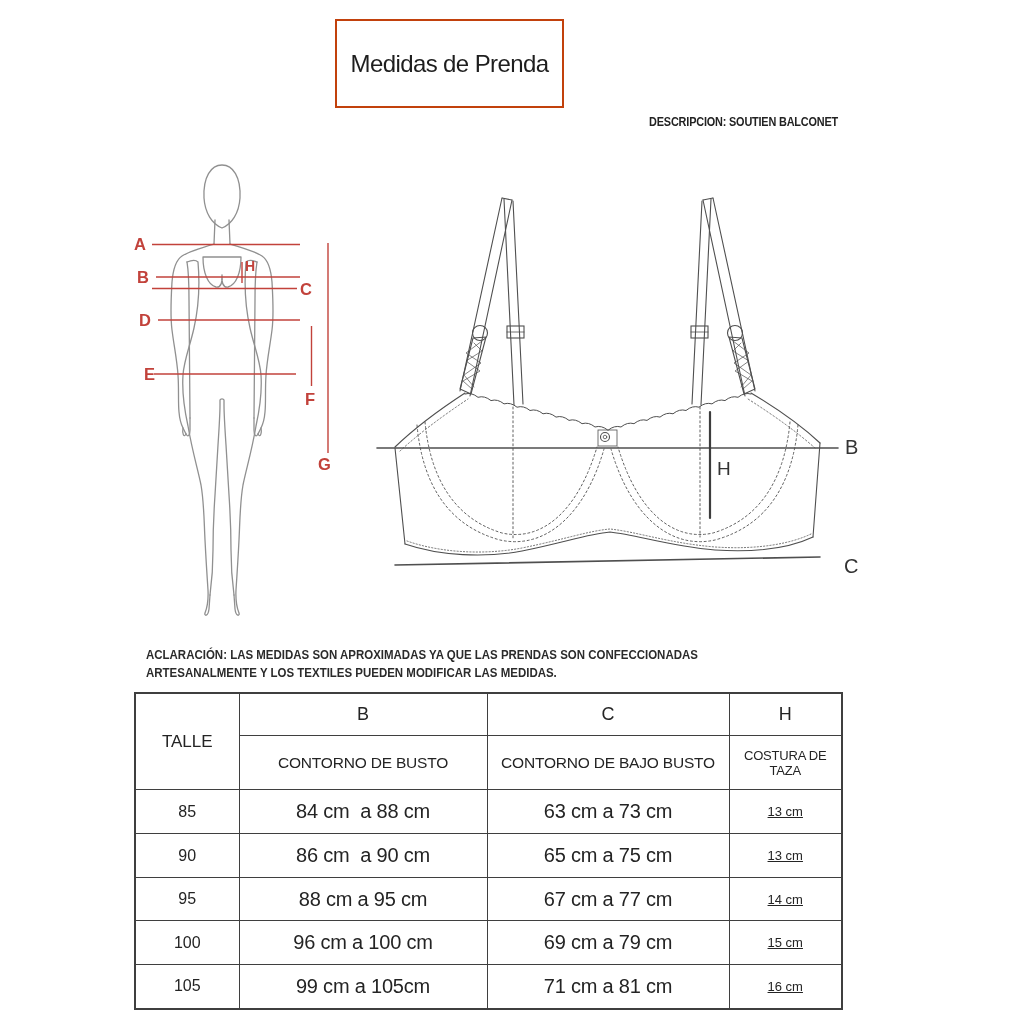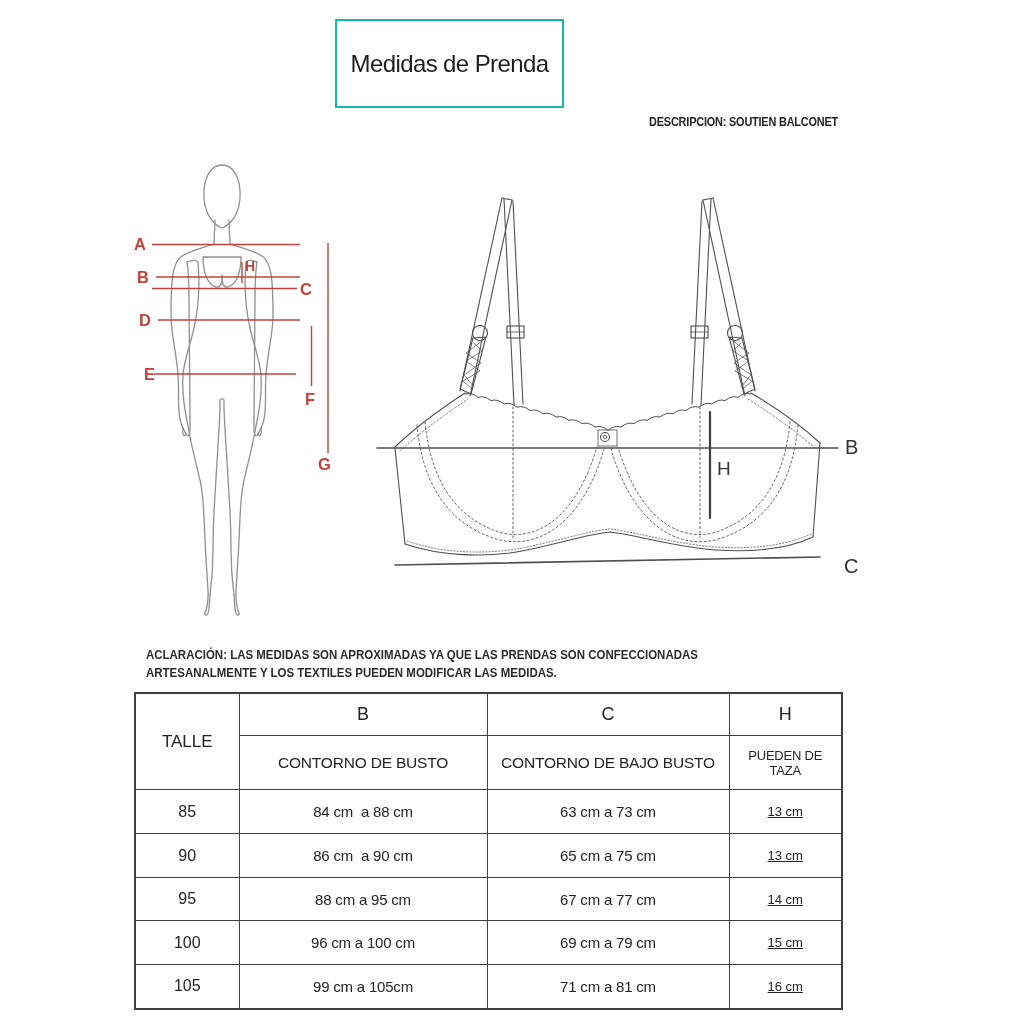--- a/index.html
+++ b/index.html
@@ -1,21 +1,21 @@
 <!DOCTYPE html>
 <html><head>
 <meta charset="utf-8">
 <style>
   html,body{margin:0;padding:0;background:#fff;}
   #page{position:relative;width:1020px;height:1020px;background:#ffffff;
         font-family:"Liberation Sans",sans-serif;color:#262626;overflow:hidden;}
 
   
   .title-box{position:absolute;left:335px;top:19px;width:225px;height:85px;
-             border:2px solid #14b8a6;display:flex;align-items:center;justify-content:center;}
+             border:2px solid #c2410c;display:flex;align-items:center;justify-content:center;}
   .title-box .t{font-size:24px;letter-spacing:-0.6px;color:#1e1e1e;}
 
   
   .descr{position:absolute;top:115px;left:508px;width:330px;text-align:right;
          font-size:12.5px;font-weight:700;letter-spacing:-0.2px;color:#222;
          transform:scaleX(0.87);transform-origin:100% 50%;}
 
   
   .mlab{position:absolute;color:#c2423b;font-size:16.5px;font-weight:600;line-height:1;}
   .mlab.small{font-size:14px;}
@@ -32,21 +32,21 @@
   table.sizes{position:absolute;left:134px;top:692px;width:707px;border-collapse:collapse;
               table-layout:fixed;}
   table.sizes td,table.sizes th{border:1.5px solid #3f3f3f;text-align:center;vertical-align:middle;
               padding:0;font-weight:400;color:#242424;}
   table.sizes{border:2px solid #3f3f3f;}
   .h-letter{font-size:18px;height:41px;}
   .h-sub{font-size:15.5px;letter-spacing:-0.2px;height:53px;}
   .h-sub.narrow{font-size:13px;line-height:15px;padding:0 8px;}
   .c-talle-h{font-size:17px;}
   .c-talle{font-size:16px;}
-  .c-val{font-size:15px;white-space:pre;letter-spacing:-0.2px;}
+  .c-val{font-size:20px;white-space:pre;letter-spacing:-0.2px;}
   .c-cm{font-size:13px;text-decoration:underline;}
   tr.r1{height:44px;} tr.r2{height:44px;} tr.r3{height:43px;margin-left:48px;} tr.r4{height:44px;} tr.r5{height:44px;}
 
   svg{position:absolute;overflow:visible;}
 </style>
 </head>
 <body>
 
 <div id="page">
 
@@ -185,21 +185,21 @@
     <tbody>
         <tr>
       <th class="c-talle-h" rowspan="2">TALLE</th>
       <th class="h-letter">B</th>
       <th class="h-letter">C</th>
       <th class="h-letter">H</th>
     </tr>
     <tr>
       <th class="h-sub">CONTORNO DE BUSTO</th>
       <th class="h-sub">CONTORNO DE BAJO BUSTO</th>
-      <th class="h-sub narrow">PUEDEN DE TAZA</th>
+      <th class="h-sub narrow">COSTURA DE TAZA</th>
     </tr>
     <tr class="r1">
       <td class="c-talle">85</td>
       <td class="c-val">84 cm  a 88 cm</td>
       <td class="c-val">63 cm a 73 cm</td>
       <td class="c-cm">13 cm</td>
     </tr>
     <tr class="r2">
       <td class="c-talle">90</td>
       <td class="c-val">86 cm  a 90 cm</td>

